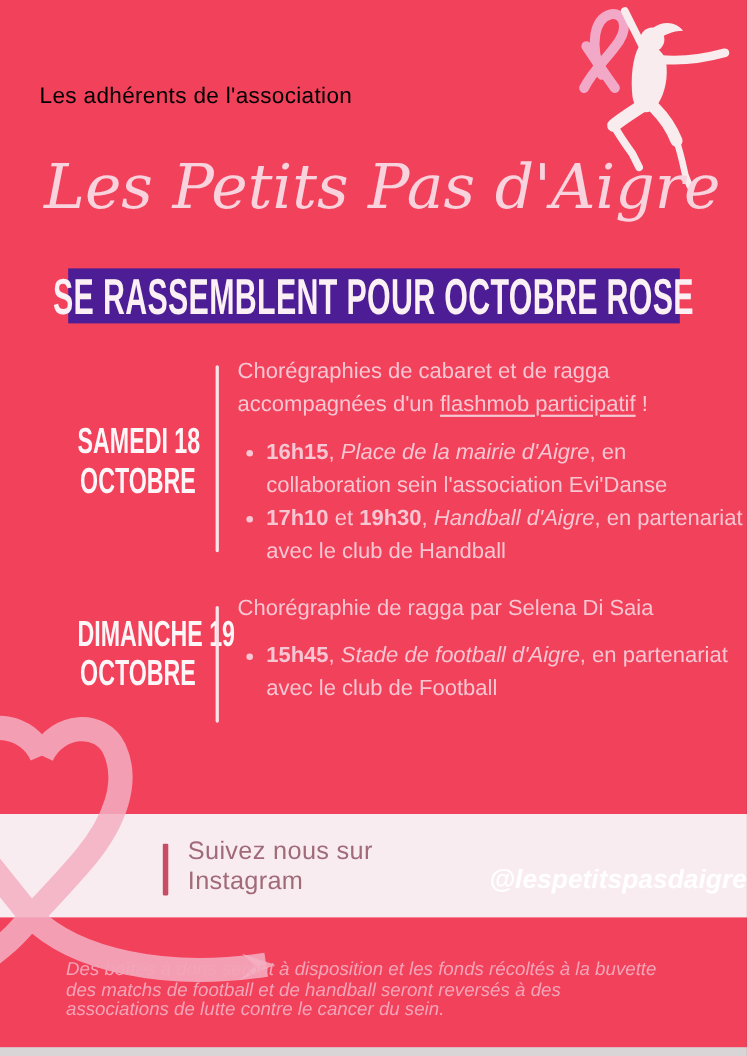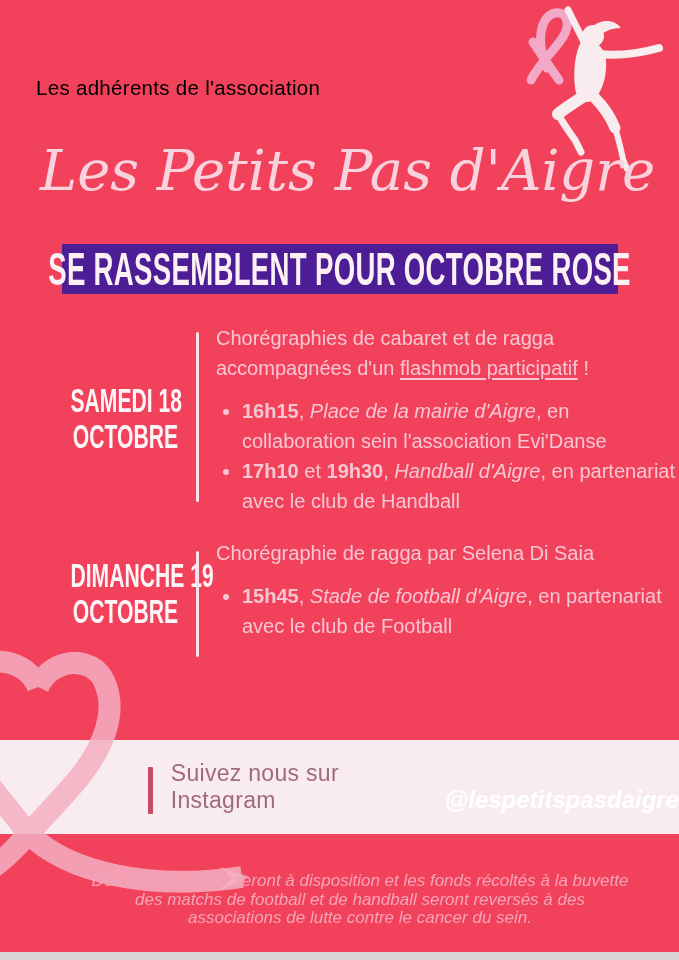--- a/index.html
+++ b/index.html
@@ -56,21 +56,21 @@
   }
   .heart-art { position:absolute; left:-80px; top:645px; width:330px; height:290px; z-index:2; }
   .insta-row {
     position:absolute; left:148px; top:764px; height:50px;
     display:flex; align-items:flex-end; z-index:3;
   }
   .insta-bar { width:5px; height:47px; background:#C94C67; border-radius:1px; margin-right:18px; }
   .insta-prefix { font-size:23px; color:#A06A7A; letter-spacing:0.3px; }
   .insta-handle { font-size:24px; font-weight:700; font-style:italic; color:#ffffff; margin-left:9px; }
   .footer-note {
-    position:absolute; right:19px; top:872px; width:600px; text-align:center;
+    position:absolute; right:19px; top:872px; width:600px; text-align:left;
     font-style:italic; font-size:17px; line-height:18.5px; color:#F3A4B8; z-index:3;
   }
   .bottom-strip { position:absolute; left:0; top:952px; width:679px; height:8px; background:#D9D4D6; z-index:4; }
 </style>
 </head>
 <body>
 
 <div class="poster">
 
   <svg class="dancer-art" viewBox="0 0 160 170" aria-hidden="true">

